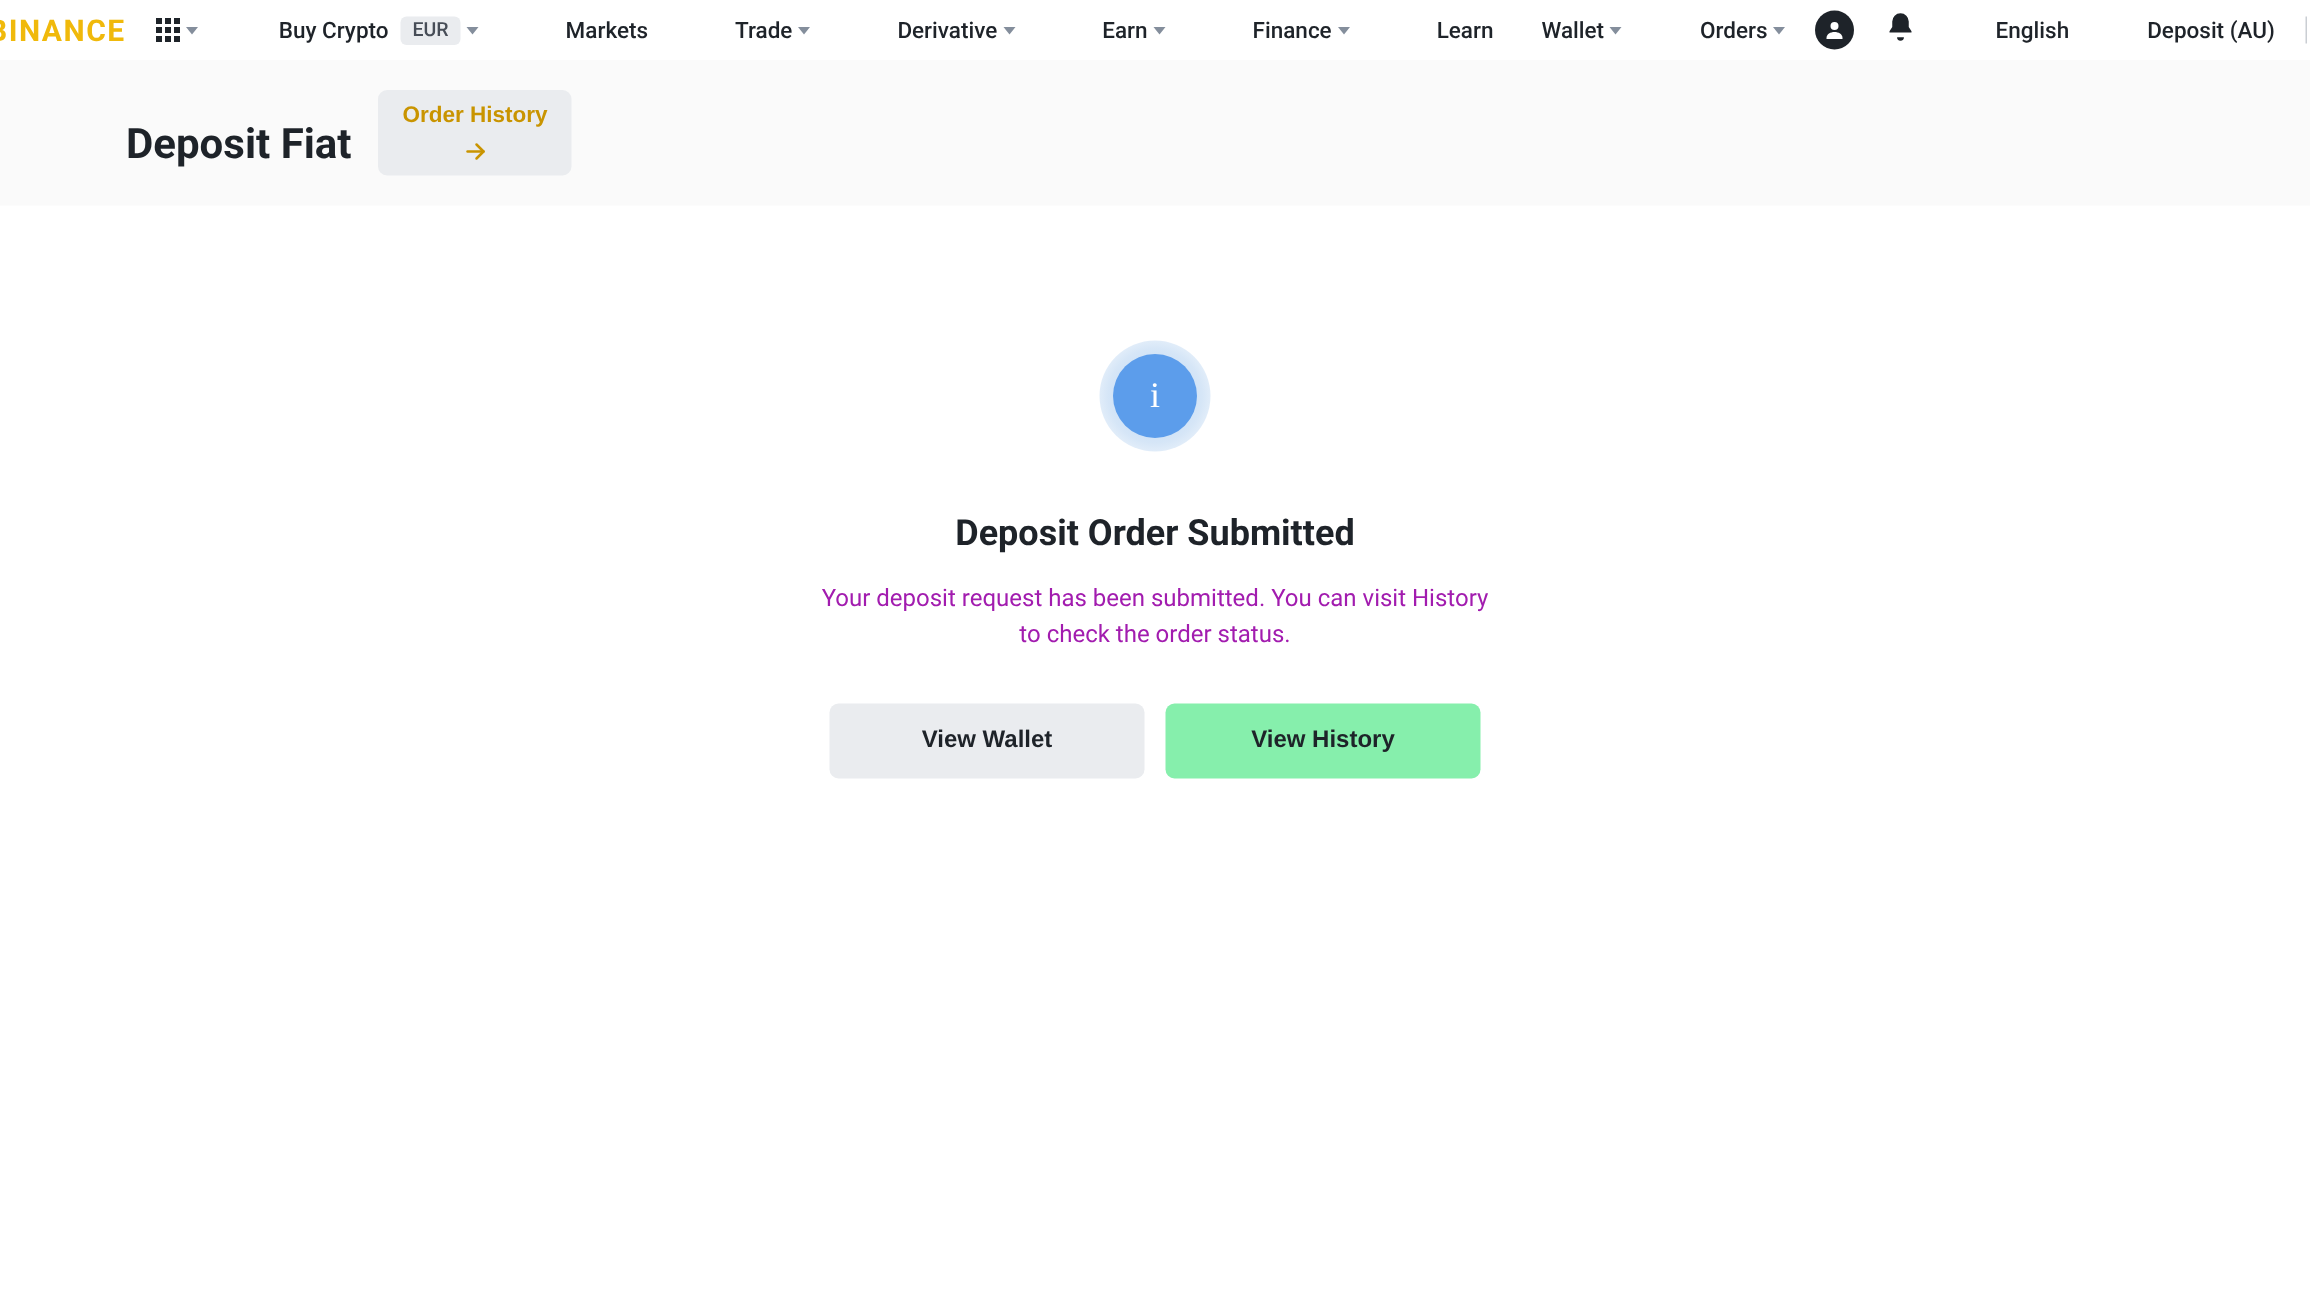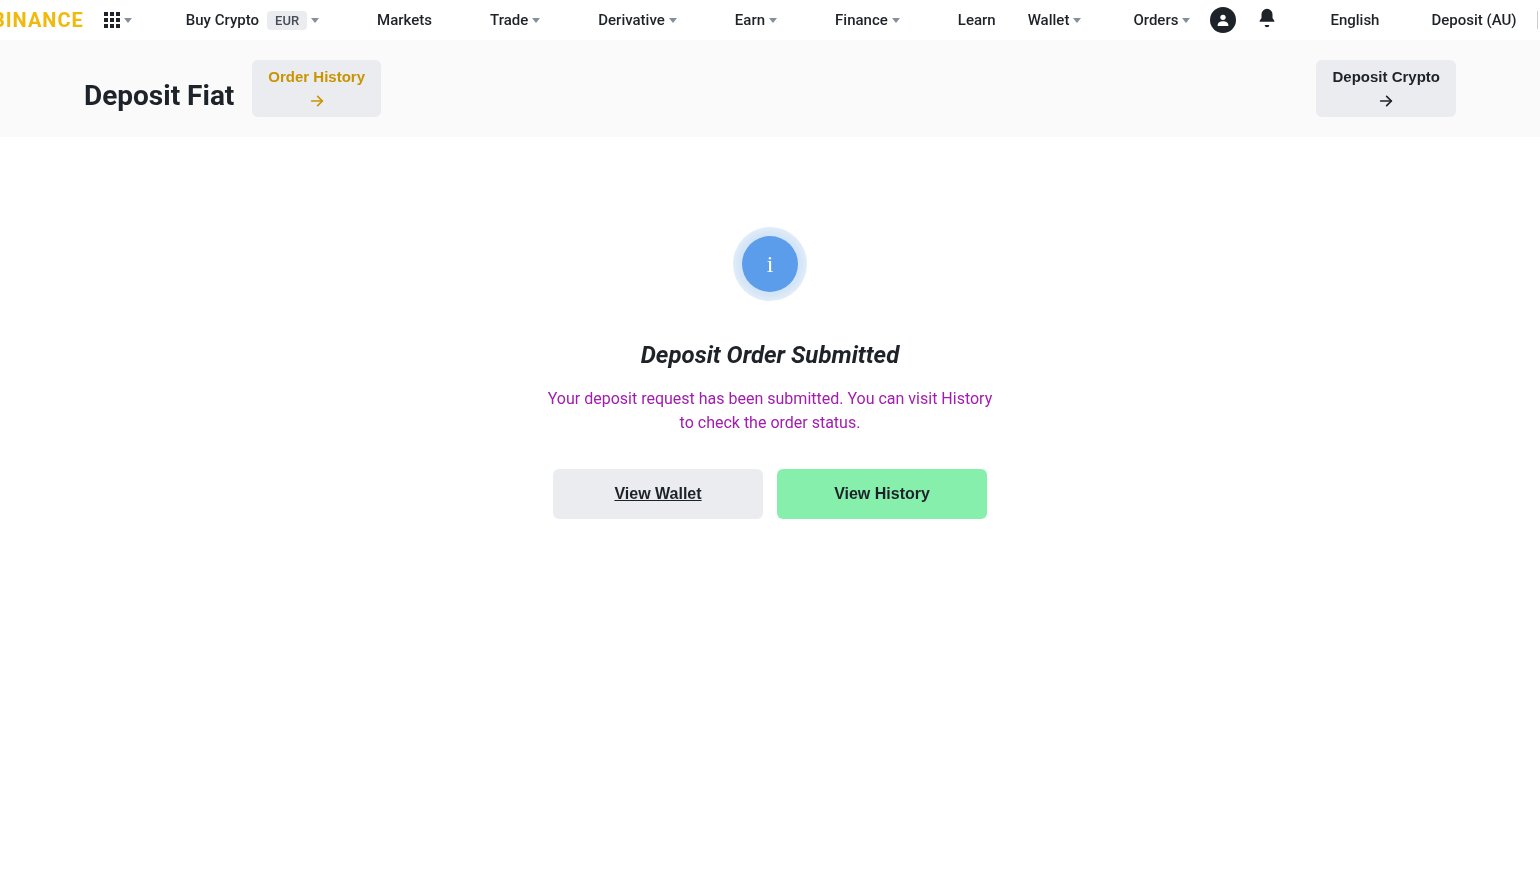--- a/index.html
+++ b/index.html
@@ -153,21 +153,20 @@
       color: #fff;
       font-size: 24px;
       font-weight: 400;
       font-family: serif;
     }
     .status-title {
       font-size: 24px;
       font-weight: 700;
       color: #1E2329;
       margin-bottom: 18px;
-      font-style: italic;
     }
     .status-desc {
       font-size: 16px;
       color: #a21caf;
       text-align: center;
       line-height: 1.5;
       max-width: 460px;
       margin-bottom: 34px;
     }
     .action-row {
@@ -176,21 +175,21 @@
     }
     .big-btn {
       width: 210px;
       height: 50px;
       border: none;
       border-radius: 6px;
       font-size: 16px;
       font-weight: 600;
       cursor: pointer;
     }
-    .big-btn.grey { background: #EAECEF; color: #1E2329; text-decoration: underline; }
+    .big-btn.grey { background: #EAECEF; color: #1E2329; }
     .big-btn.yellow { background: #86efac; color: #1E2329; }
     .grid-icon {
       display: grid;
       grid-template-columns: repeat(3, 4px);
       grid-template-rows: repeat(3, 4px);
       gap: 2px;
     }
     .grid-icon span { background: #1E2329; }
   </style>
 </head>
@@ -284,27 +283,20 @@
   <div class="subheader-inner">
     <div class="page-title">Deposit Fiat</div>
     <button class="pill-btn yellow-text">
       <span>Order History</span>
       <svg width="16" height="16" viewBox="0 0 24 24" fill="none" stroke="#C99400" stroke-width="2.5" stroke-linecap="round" stroke-linejoin="round">
           <line x1="4" y1="12" x2="20" y2="12"></line>
           <polyline points="13 5 20 12 13 19"></polyline>
         </svg>
     </button>
     <div class="spacer"></div>
-    <button class="pill-btn dark-text">
-      <span>Deposit Crypto</span>
-      <svg width="16" height="16" viewBox="0 0 24 24" fill="none" stroke="#1E2329" stroke-width="2.5" stroke-linecap="round" stroke-linejoin="round">
-          <line x1="4" y1="12" x2="20" y2="12"></line>
-          <polyline points="13 5 20 12 13 19"></polyline>
-        </svg>
-    </button>
   </div>
 </div>
 
 <div class="main">
   <div class="info-icon-wrap">
     <div class="info-glow"></div>
     <div class="info-circle">i</div>
   </div>
   <div class="status-title">Deposit Order Submitted</div>
   <div class="status-desc">Your deposit request has been submitted. You can visit History to check the order status.</div>

